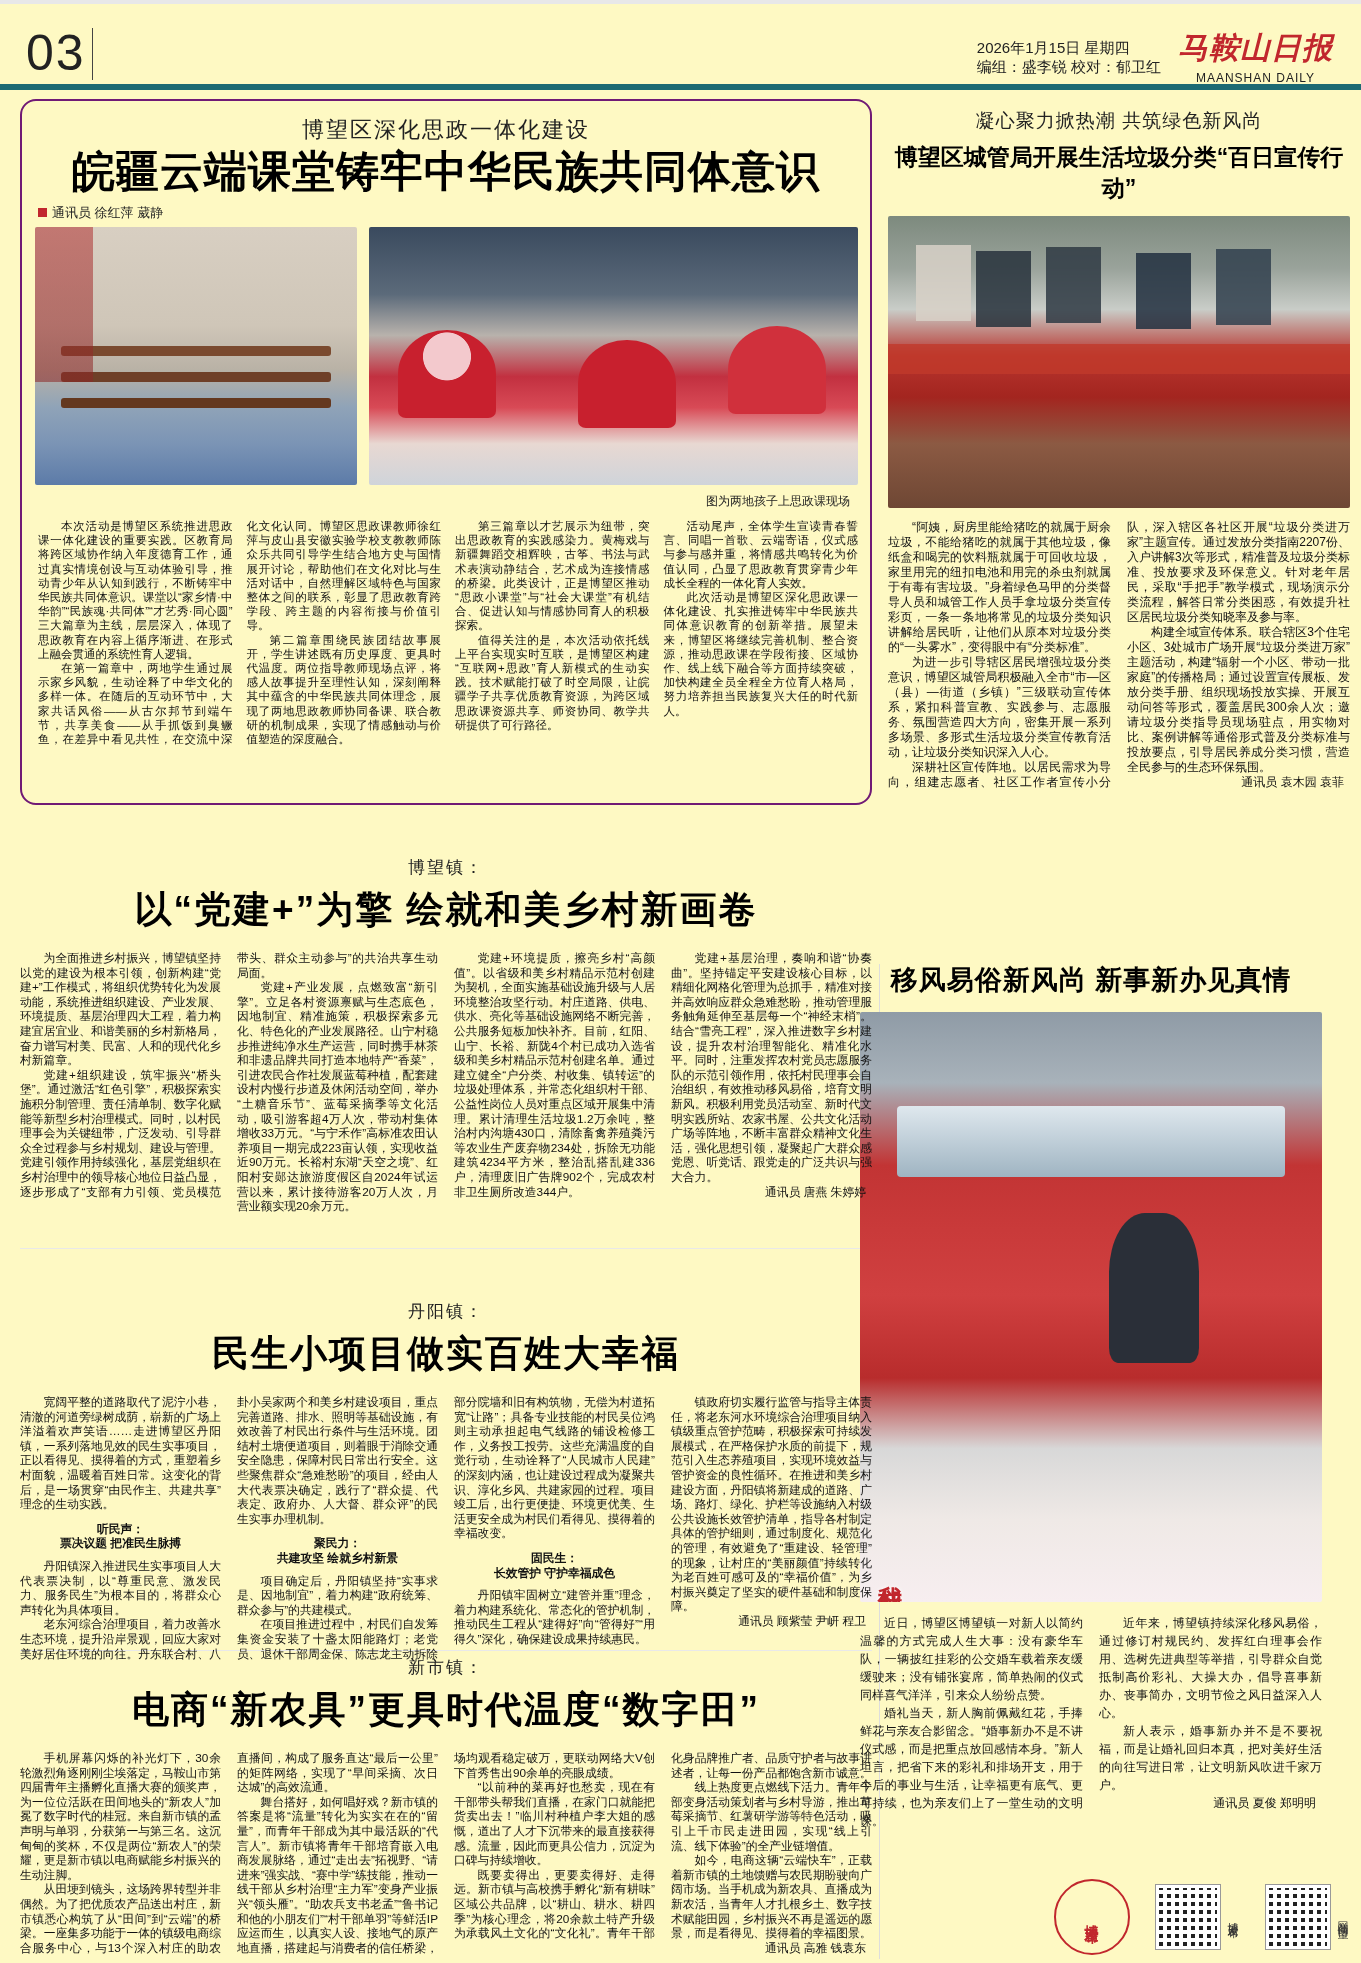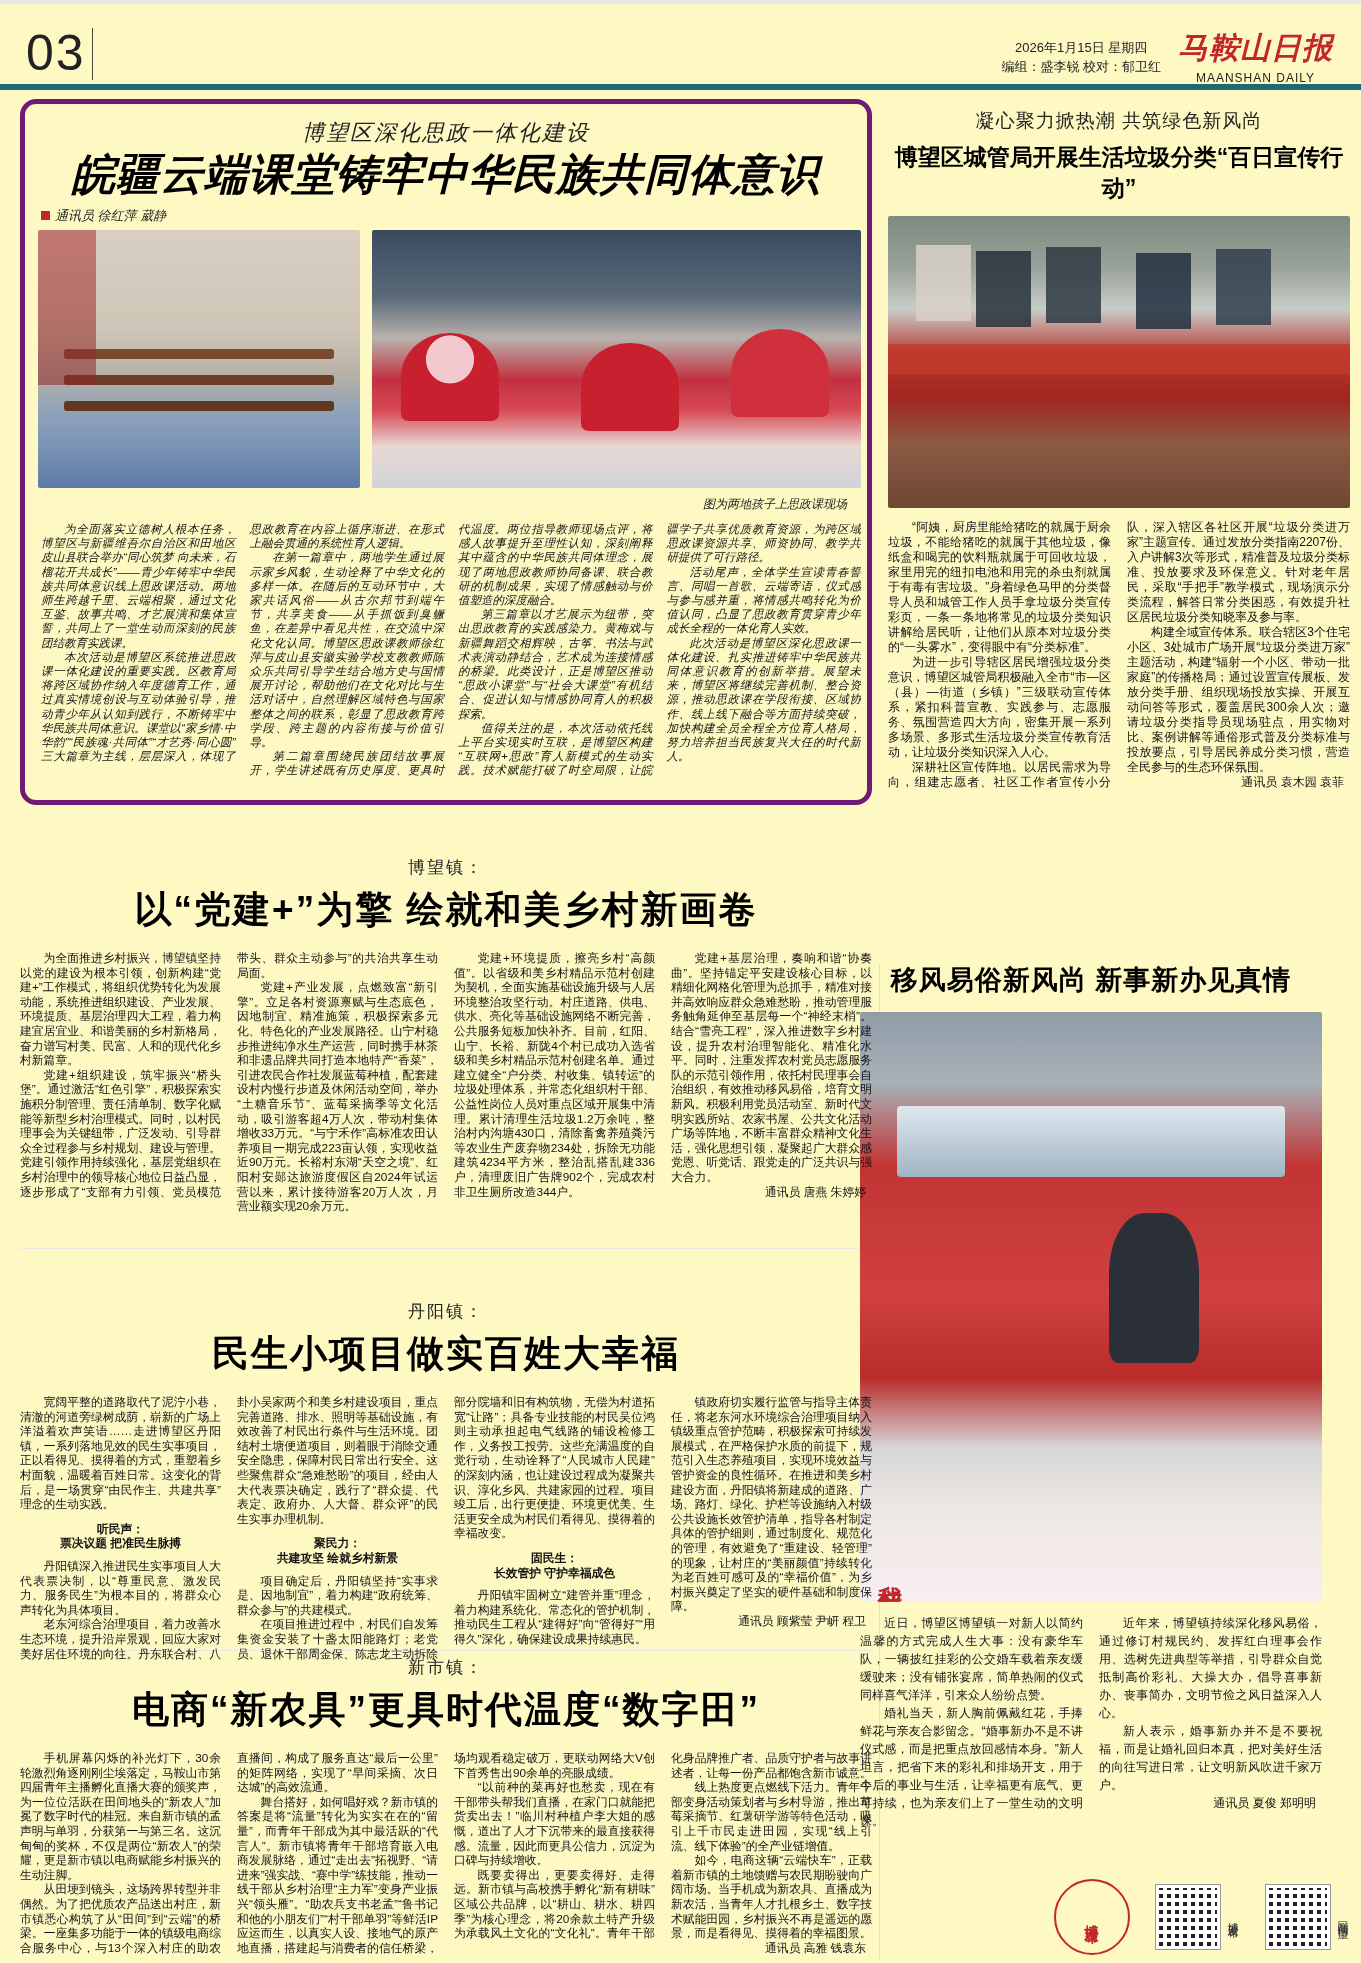--- a/index.html
+++ b/index.html
@@ -2,39 +2,39 @@
 <html lang="zh"><head>
 <meta charset="utf-8">
 <style>
   html,body{margin:0;padding:0;background:#e8e8e8;}
   .page{position:relative;width:1361px;height:1963px;background:#fef9c3;margin:4px auto;
         font-family:"Liberation Sans",sans-serif;color:#111;overflow:hidden;}
   
   .hdr-pageno{position:absolute;left:26px;top:20px;font-size:50px;font-weight:400;color:#222;letter-spacing:2px;}
   .hdr-bar{position:absolute;left:92px;top:24px;width:1px;height:52px;background:#444;}
   .hdr-section{position:absolute;left:104px;top:24px;font-size:46px;font-weight:bold;color:#8a8a8a;letter-spacing:3px;}
-  .hdr-date{position:absolute;right:200px;top:34px;font-size:13px;color:#222;text-align:center;line-height:19px;}
+  .hdr-date{position:absolute;right:200px;top:34px;font-size:15px;color:#222;text-align:left;line-height:19px;}
   .hdr-masthead{position:absolute;right:18px;top:24px;width:175px;text-align:center;}
   .hdr-masthead .cn{font-size:30px;font-weight:bold;color:#c1272d;letter-spacing:1px;font-style:italic;}
   .hdr-masthead .en{font-size:12px;color:#222;letter-spacing:1px;margin-top:2px;}
   .teal-rule{position:absolute;left:0;top:80px;width:1361px;height:6px;background:#1d6a73;}
   .v-divider{position:absolute;left:879px;top:960px;width:1px;height:995px;background:#ddd;}
   .h-sep{position:absolute;left:20px;width:852px;height:1px;background:#e9e9e9;}
 
   
   .paras p{margin:0;text-indent:2em;text-align:justify;}
   .paras p.sub-h1{text-indent:0;text-align:center;font-weight:bold;margin-top:10px;}
   .paras p.sub-h2{text-indent:0;text-align:center;font-weight:bold;margin-bottom:8px;}
   .paras p.credit{text-indent:0;text-align:right;padding-right:6px;}
   .kicker{text-align:center;font-weight:400;color:#222;}
   .headline{text-align:center;font-weight:bold;color:#000;}
 
   
   .main-art{position:absolute;left:20px;top:95px;width:852px;height:706px;
-            border:5px solid #701a75;border-radius:16px;box-sizing:border-box;font-style:italic;}
+            border:2px solid #701a75;border-radius:16px;box-sizing:border-box;}
   .main-kicker{position:absolute;left:0;top:14px;width:100%;font-size:22px;letter-spacing:2px;}
   .main-headline{position:absolute;left:0;top:42px;width:100%;font-size:43px;letter-spacing:1px;}
   .main-byline{position:absolute;left:16px;top:103px;font-size:13px;color:#222;}
   .main-byline::before{content:"";display:inline-block;width:9px;height:9px;background:#c1272d;margin-right:5px;}
   .main-photos{position:absolute;left:13px;top:126px;width:823px;height:258px;display:flex;gap:12px;}
   .ph{position:relative;overflow:hidden;border-radius:2px;}
   .ph-classroom{width:322px;height:258px;
     background:linear-gradient(180deg,#d8cfc2 0%,#cfc6b8 38%,#b9b2a6 55%,#8fa3b8 70%,#7b94b5 84%,#5c7ba8 100%);}
   .ph-classroom::before{content:"";position:absolute;left:8%;top:46%;width:84%;height:10px;background:#7a4a2f;border-radius:3px;box-shadow:0 26px 0 #6e3f28,0 52px 0 #64381f;}
   .ph-classroom::after{content:"";position:absolute;left:0;top:0;width:18%;height:60%;background:linear-gradient(180deg,#b03030,#8c2626);opacity:.55;}
@@ -113,21 +113,20 @@
   <section class="main-art">
     <div class="kicker main-kicker">博望区深化思政一体化建设</div>
     <div class="headline main-headline">皖疆云端课堂铸牢中华民族共同体意识</div>
     <div class="main-byline">通讯员 徐红萍 葳静</div>
     <div class="main-photos">
       <div class="ph ph-classroom"></div>
       <div class="ph ph-costume"></div>
     </div>
     <div class="main-caption">图为两地孩子上思政课现场</div>
     <div class="main-body paras">
-        <p>为全面落实立德树人根本任务，博望区与新疆维吾尔自治区和田地区皮山县联合举办“同心筑梦 向未来，石榴花开共成长”——青少年铸牢中华民族共同体意识线上思政课活动。两地师生跨越千里、云端相聚，通过文化互鉴、故事共鸣、才艺展演和集体宣誓，共同上了一堂生动而深刻的民族团结教育实践课。</p>
         <p>本次活动是博望区系统推进思政课一体化建设的重要实践。区教育局将跨区域协作纳入年度德育工作，通过真实情境创设与互动体验引导，推动青少年从认知到践行，不断铸牢中华民族共同体意识。课堂以“家乡情·中华韵”“民族魂·共同体”“才艺秀·同心圆”三大篇章为主线，层层深入，体现了思政教育在内容上循序渐进、在形式上融会贯通的系统性育人逻辑。</p>
         <p>在第一篇章中，两地学生通过展示家乡风貌，生动诠释了中华文化的多样一体。在随后的互动环节中，大家共话风俗——从古尔邦节到端午节，共享美食——从手抓饭到臭鳜鱼，在差异中看见共性，在交流中深化文化认同。博望区思政课教师徐红萍与皮山县安徽实验学校支教教师陈众乐共同引导学生结合地方史与国情展开讨论，帮助他们在文化对比与生活对话中，自然理解区域特色与国家整体之间的联系，彰显了思政教育跨学段、跨主题的内容衔接与价值引导。</p>
         <p>第二篇章围绕民族团结故事展开，学生讲述既有历史厚度、更具时代温度。两位指导教师现场点评，将感人故事提升至理性认知，深刻阐释其中蕴含的中华民族共同体理念，展现了两地思政教师协同备课、联合教研的机制成果，实现了情感触动与价值塑造的深度融合。</p>
         <p>第三篇章以才艺展示为纽带，突出思政教育的实践感染力。黄梅戏与新疆舞蹈交相辉映，古筝、书法与武术表演动静结合，艺术成为连接情感的桥梁。此类设计，正是博望区推动“思政小课堂”与“社会大课堂”有机结合、促进认知与情感协同育人的积极探索。</p>
         <p>值得关注的是，本次活动依托线上平台实现实时互联，是博望区构建“互联网+思政”育人新模式的生动实践。技术赋能打破了时空局限，让皖疆学子共享优质教育资源，为跨区域思政课资源共享、师资协同、教学共研提供了可行路径。</p>
         <p>活动尾声，全体学生宣读青春誓言、同唱一首歌、云端寄语，仪式感与参与感并重，将情感共鸣转化为价值认同，凸显了思政教育贯穿青少年成长全程的一体化育人实效。</p>
         <p>此次活动是博望区深化思政课一体化建设、扎实推进铸牢中华民族共同体意识教育的创新举措。展望未来，博望区将继续完善机制、整合资源，推动思政课在学段衔接、区域协作、线上线下融合等方面持续突破，加快构建全员全程全方位育人格局，努力培养担当民族复兴大任的时代新人。</p>
       </div>
   </section>
 

